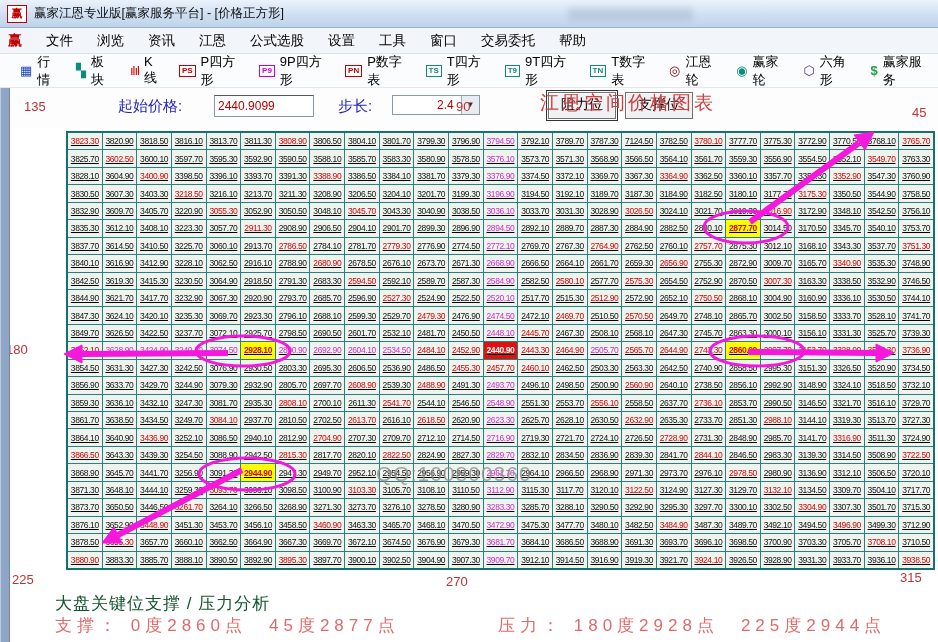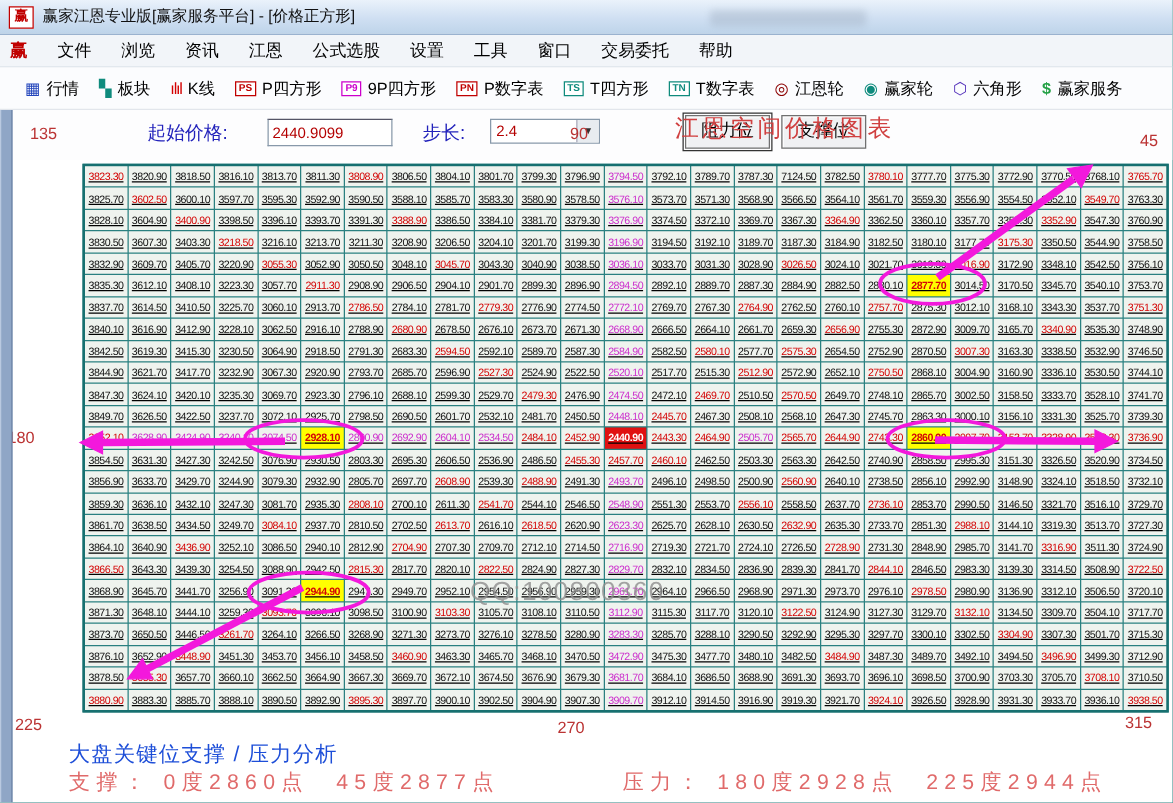--- a/index.html
+++ b/index.html
@@ -32,21 +32,21 @@
   .ic-blue{color:#2244bb;} .ic-teal{color:#0f8b7d;} .ic-red{color:#d40000;font-weight:normal;letter-spacing:-1px;}
   .ic-darkred{color:#8b0000;} .ic-purple{color:#5533bb;} .ic-green{color:#22a044;font-weight:bold;}
   
   .ctrlrow{position:absolute;left:0;top:88px;width:938px;height:40px;background:#fdfdfe;}
   .blue-label{position:absolute;color:#2222bb;font-size:15px;top:9px;}
   .lbl-start{left:118px;} .lbl-step{left:338px;}
   .num-input{position:absolute;left:214px;top:7px;width:92px;height:18px;
     border:1px solid #8899aa;border-top-color:#556;background:#fff;color:#b40000;
     font-size:12px;font-family:"Liberation Sans",sans-serif;padding:1px 3px;}
   .combo{position:absolute;left:392px;top:7px;width:88px;height:20px;border:1px solid #8899aa;
-    background:#fff;display:flex;box-sizing:border-box;}
+    background:#fff;display:flex;box-sizing:border-box;padding-left:40px;}
   .combo-val{flex:1;color:#b40000;font-size:12px;padding:2px 4px;}
   .combo-arrow{width:17px;background:#e8ecf0;border-left:1px solid #aab;
     font-size:8px;color:#333;text-align:center;line-height:18px;}
   .btn{position:absolute;top:4px;height:25px;width:66px;background:#f0f1f3;
     border:1px solid #707070;box-shadow:inset 1px 1px 0 #fff;font-size:14px;
     color:#000;text-align:center;line-height:23px;}
   .btn-res{left:548px;outline:1px solid #333;outline-offset:1px;}
   .btn-sup{left:625px;}
   .chart-title{position:absolute;left:540px;top:90px;font-size:19px;color:#d04040;letter-spacing:3px;}
   
@@ -58,21 +58,21 @@
   .grid{position:absolute;left:66px;top:131px;width:869px;height:439px;
     display:grid;grid-template-columns:repeat(25,1fr);grid-template-rows:repeat(25,1fr);
     gap:1px;background:#2a8080;border:2px solid #177070;box-sizing:border-box;text-decoration:underline;}
   .cell{background:#eff3ee;color:#111;font-size:8.5px;letter-spacing:-0.4px;
     display:flex;align-items:center;justify-content:center;overflow:hidden;white-space:nowrap;}
   .cell.R{color:#d40505;}
   .cell.M{color:#cc2fcc;}
   .cell.Y{background:#ffff00;color:#d40505;font-weight:bold;}
   .cell.C{background:#e01111;color:#fff;font-weight:bold;}
   
-  .footer-title{position:absolute;left:55px;top:592px;font-size:17px;color:#1d4ed8;letter-spacing:1px;}
+  .footer-title{position:absolute;left:55px;top:592px;font-size:17px;color:#14532d;letter-spacing:1px;}
   .footer-line{position:absolute;top:614px;font-size:17px;color:#e06a6a;letter-spacing:5px;}
   .fl-support{left:55px;} .fl-pressure{left:498px;}
   
   .left-strip{position:absolute;left:0;top:88px;width:9px;height:554px;
     background:#8fa6c6;border-right:1px solid #6d84a6;box-shadow:inset 1px 0 0 #b9c9e0;}
   .wm-big{position:absolute;left:95px;top:255px;font-size:100px;color:#223;opacity:.06;
     transform:rotate(-14deg);letter-spacing:26px;pointer-events:none;white-space:nowrap;}
   .wm-qq{position:absolute;left:376px;top:462px;font-size:21px;color:#8f8f8f;opacity:.8;
     letter-spacing:1px;pointer-events:none;}
   .overlay{position:absolute;left:0;top:0;width:938px;height:642px;pointer-events:none;}
@@ -114,20 +114,24 @@
         <span class="bx bx-magenta">P9</span>
         <span>9P四方形</span>
       </span>
       <span class="tb">
         <span class="bx bx-red">PN</span>
         <span>P数字表</span>
       </span>
       <span class="tb">
         <span class="bx bx-teal">TS</span>
         <span>T四方形</span>
+      </span>
+      <span class="tb">
+        <span class="bx bx-teal">T9</span>
+        <span>9T四方形</span>
       </span>
       <span class="tb">
         <span class="bx bx-teal">TN</span>
         <span>T数字表</span>
       </span>
       <span class="tb">
         <span class="ic ic-darkred">◎</span>
         <span>江恩轮</span>
       </span>
       <span class="tb">

